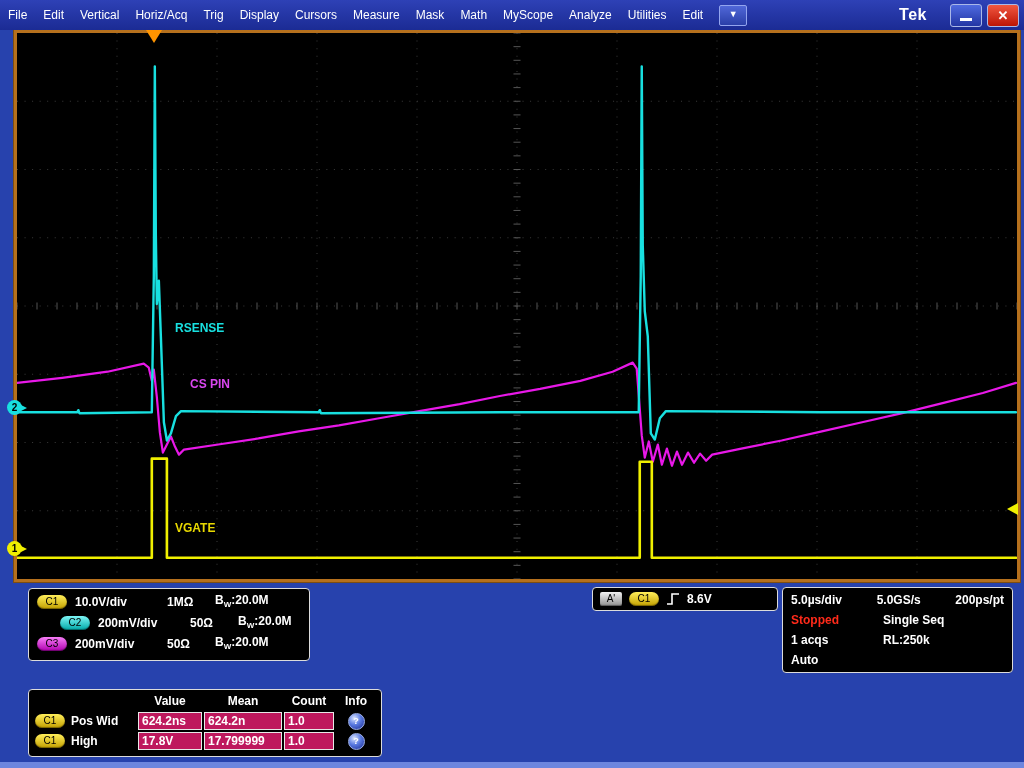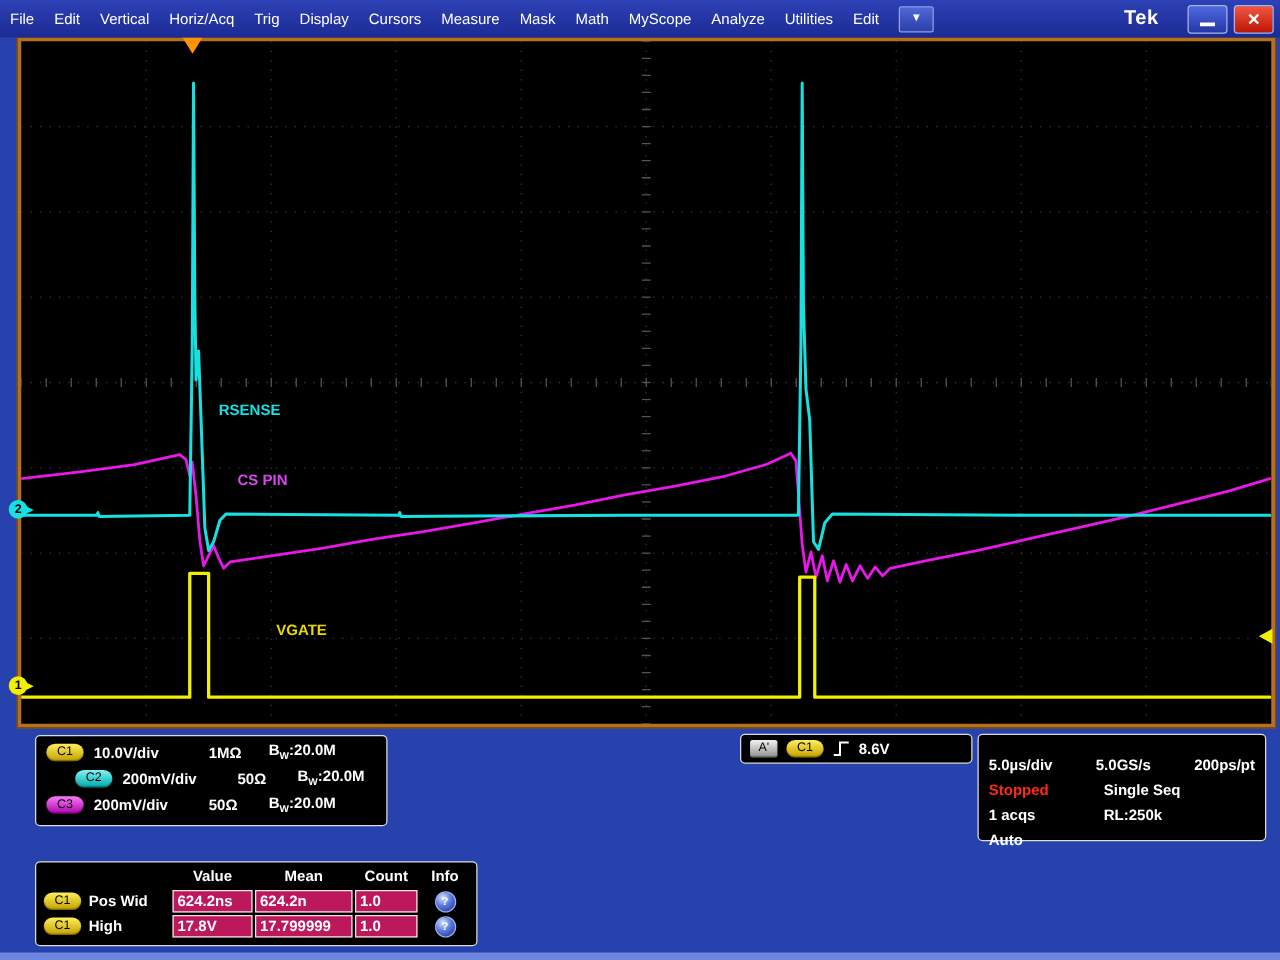--- a/index.html
+++ b/index.html
@@ -22,21 +22,21 @@
   .win-min .bar{width:12px;height:3px;background:#fff;margin-top:8px;}
   .win-close{background:linear-gradient(#f25740,#bc1505);color:#fff;font-weight:bold;font-size:13px;}
 
   
   .scope{position:absolute;left:14px;top:30px;width:1000px;height:546px;background:#000;
          border:3px solid #b5701d;box-shadow:0 0 0 1px #7c4e12;}
   .scope svg.grat{position:absolute;left:0;top:0;width:100%;height:100%;}
   .trace-label{position:absolute;font-weight:bold;font-size:12px;z-index:5;}
   .lbl-rsense{left:158px;top:288px;color:#18e0e0;}
   .lbl-cspin{left:173px;top:344px;color:#d946ef;}
-  .lbl-vgate{left:158px;top:464px;color:#e8d800;margin-left:46px;}
+  .lbl-vgate{left:158px;top:488px;color:#e8d800;}
   .chan-marker{position:absolute;left:-10px;width:15px;height:15px;border-radius:50%;
                color:#000;font-weight:bold;font-size:10px;line-height:15px;text-align:center;z-index:6;}
   .chan-marker:after{content:"";position:absolute;left:14px;top:4.5px;
                      border-top:3px solid transparent;border-bottom:3px solid transparent;}
   .m2{background:#18e0e0;top:367px;}  .m2:after{border-left:6px solid #18e0e0;}
   .m1{background:#f0f000;top:508px;}  .m1:after{border-left:6px solid #f0f000;}
   .trig-marker{position:absolute;left:129px;top:-3px;width:0;height:0;z-index:6;
                border-left:8px solid transparent;border-right:8px solid transparent;
                border-top:13px solid #ff9400;}
   .level-arrow{position:absolute;right:-1px;top:470px;width:0;height:0;z-index:6;
@@ -55,21 +55,21 @@
 
   .ch-panel{left:28px;top:588px;width:280px;height:67px;padding:2px 0;}
   .ch-row{display:flex;align-items:center;height:21px;padding:0 8px;}
   .ch-row .scale{width:92px;margin-left:8px;}
   .ch-row .imp{width:48px;}
   sub{font-size:8px;}
 
   .trig-panel{left:592px;top:587px;width:186px;height:24px;display:flex;align-items:center;
               gap:7px;padding:0 7px;box-sizing:border-box;}
 
-  .acq-panel{left:782px;top:587px;width:231px;height:86px;box-sizing:border-box;padding:14px 8px;}
+  .acq-panel{left:782px;top:587px;width:231px;height:86px;box-sizing:border-box;padding:2px 8px;}
   .acq-row{display:flex;align-items:center;height:20px;}
   .acq-row .col1{width:92px;}
   .acq-row .sp{flex:1}
   .status-stopped{color:#ff2a1a;}
 
   .meas-panel{left:28px;top:689px;width:352px;height:64px;display:grid;
               grid-template-columns:108px 66px 80px 52px 42px;grid-auto-rows:20px;
               align-items:center;padding:1px 0;}
   .meas-head{text-align:center;font-size:12px;}
   .meas-name{display:flex;align-items:center;gap:6px;padding-left:6px;}

